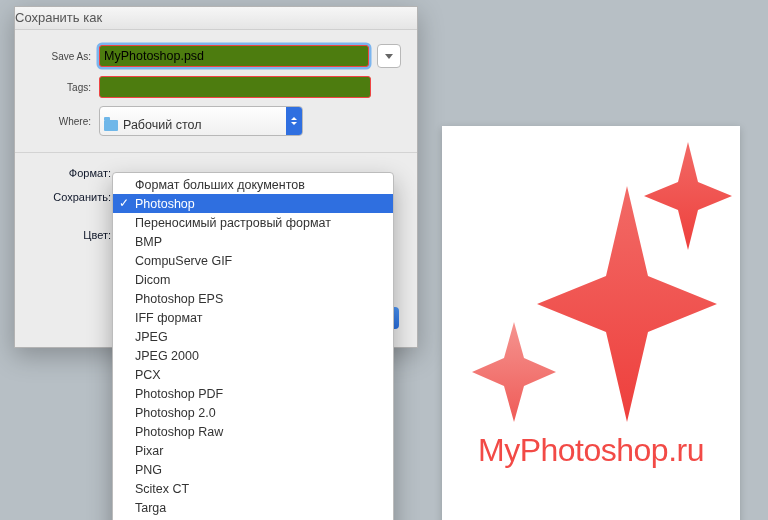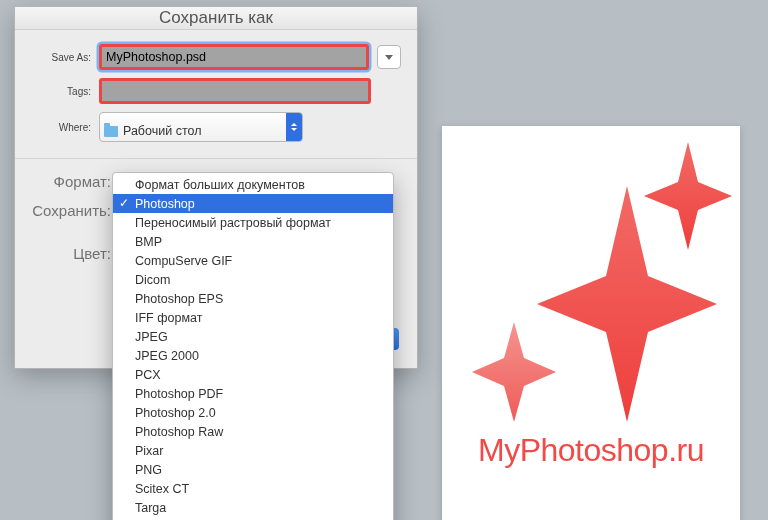--- a/index.html
+++ b/index.html
@@ -19,48 +19,48 @@
     top: 6px;
     width: 402px;
     background: #ececec;
     border: 1px solid #b3b3b3;
     box-shadow: 0 8px 24px rgba(0,0,0,0.25);
   }
   .titlebar {
     height: 22px;
     background: linear-gradient(#f6f6f6,#e5e5e5);
     border-bottom: 1px solid #cfcfcf;
-    text-align: center;
+    text-align: left;
     line-height: 22px;
-    font-size: 17px;
+    font-size: 13px;
     color: #555;
   }
   .section {
     padding: 14px 16px 8px 16px;
   }
   .row {
     display: flex;
     align-items: center;
     margin-bottom: 8px;
   }
   .label {
     width: 60px;
     text-align: right;
     margin-right: 8px;
     font-size: 10px;
     color: #444;
   }
   .textfield {
     flex: 1;
     height: 20px;
-    border: 3px solid #ef4444;
+    border: 1px solid #ef4444;
     border-radius: 3px;
     font-size: 12.5px;
     padding: 0 4px;
-    background: #a3a3a3;
+    background: #4d7c0f;
     outline: none;
   }
   .textfield.focused {
     box-shadow: 0 0 0 2.5px #7bb5ef;
   }
   .stepper {
     width: 22px;
     height: 22px;
     margin-left: 8px;
     border: 1px solid #b8b8b8;
@@ -130,22 +130,22 @@
   }
   .formatrow {
     display:flex;
     align-items:flex-start;
     margin-bottom:10px;
   }
   .label2 {
     width: 80px;
     text-align: right;
     margin-right: 8px;
-    font-size: 15px;
-    color: #737373;
+    font-size: 11px;
+    color: #0f172a;
     padding-top:2px;
   }
   .bluebtn-fragment {
     position:absolute;
     right: 18px;
     bottom: 18px;
     width: 10px;
     height: 22px;
     background: linear-gradient(#4b95f6,#2a6fe0);
     border-radius: 0 4px 4px 0;

